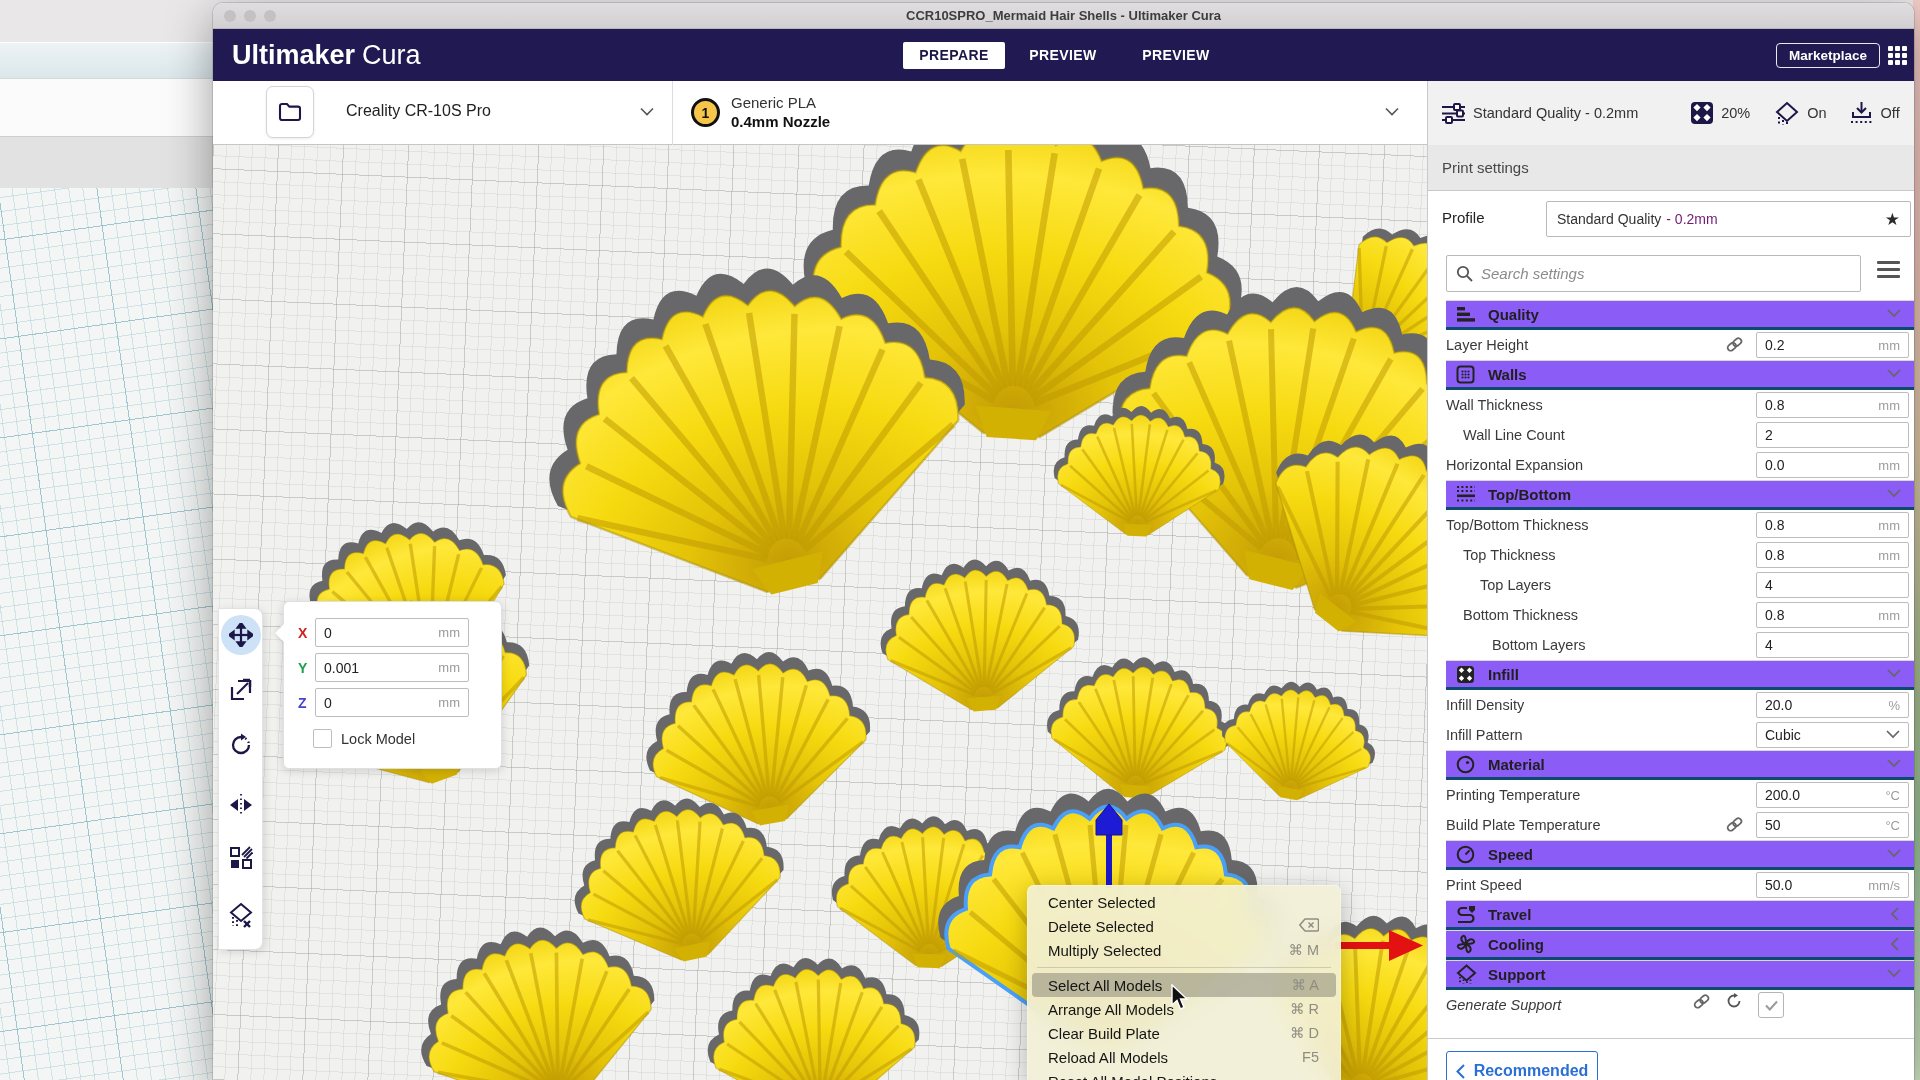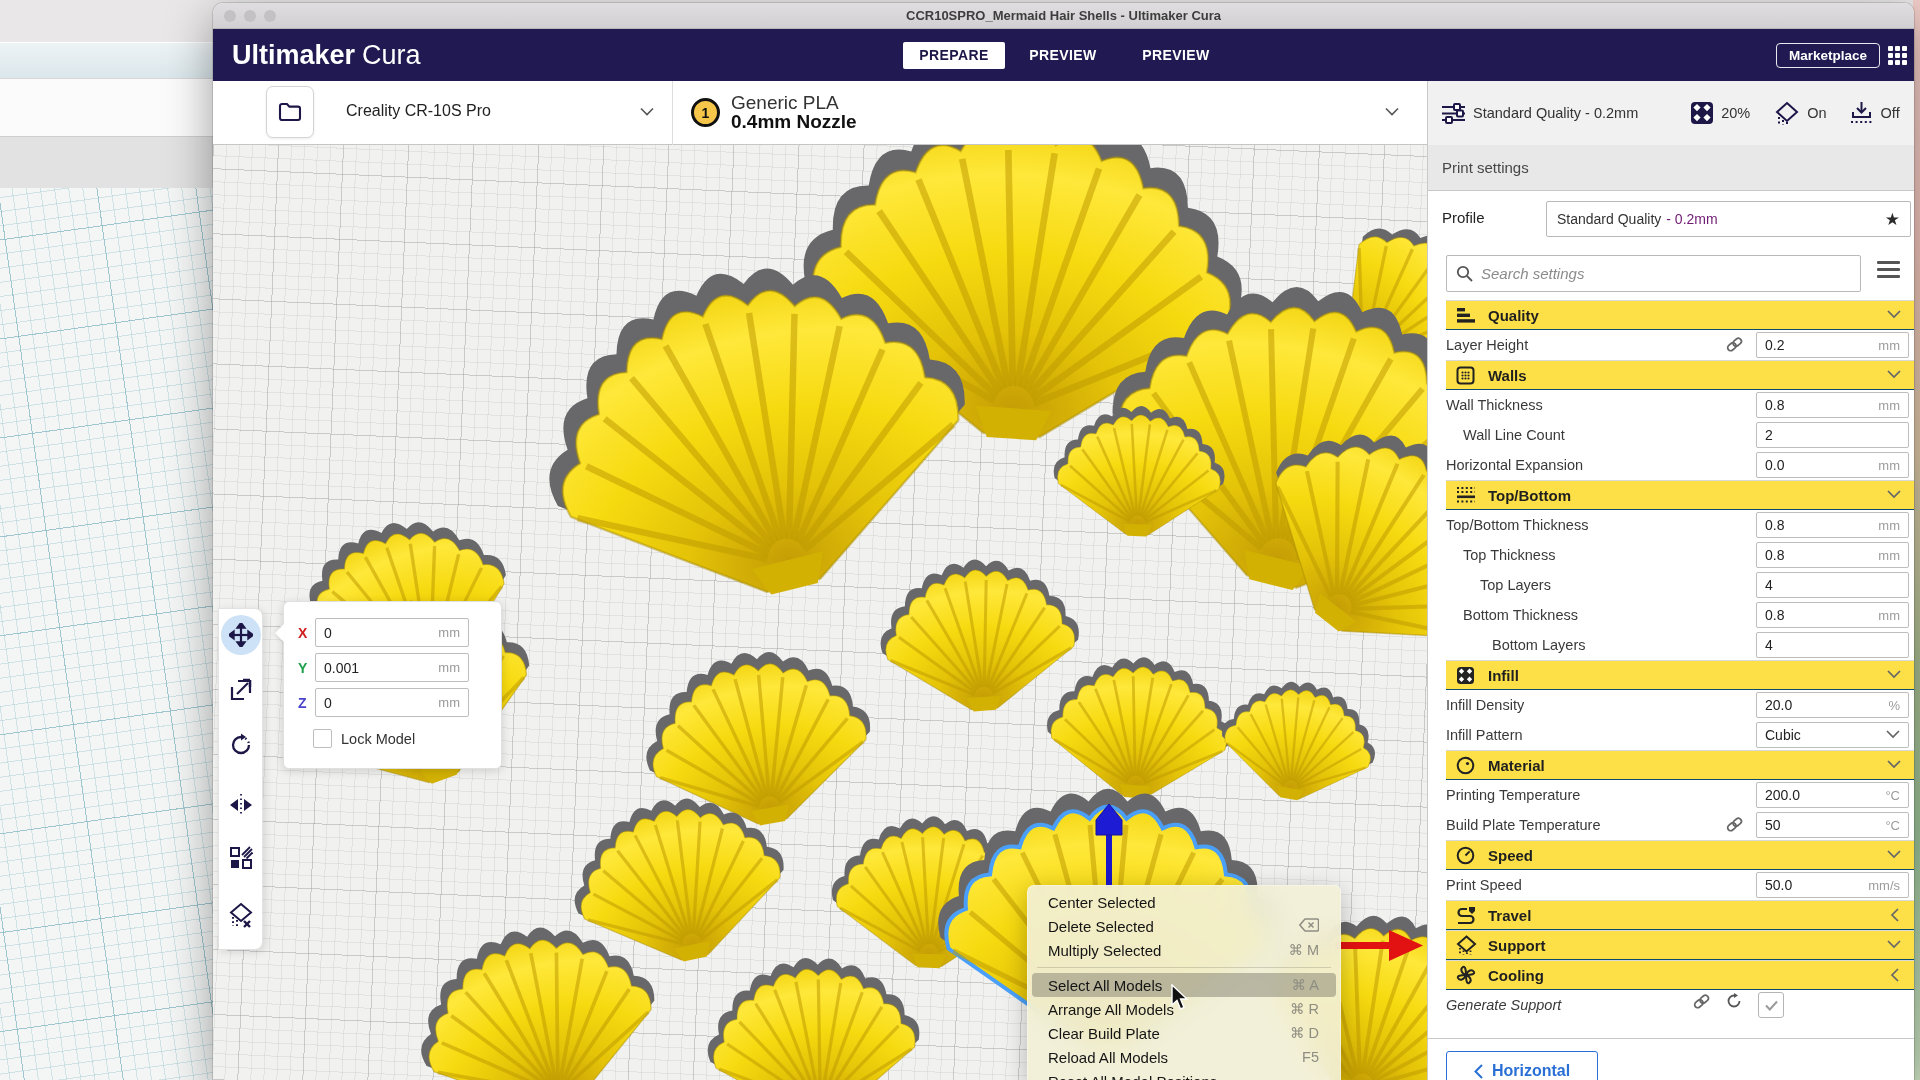--- a/index.html
+++ b/index.html
@@ -54,21 +54,21 @@
     border:1px solid #d4d4d4; border-radius:7px; display:flex; align-items:center; justify-content:center;
     box-shadow:0 1px 3px rgba(0,0,0,.08); }
   .printer-sec { position:absolute; left:107px; top:0; width:353px; height:64px; border-right:1px solid #ddd; }
   .printer-sec .name { position:absolute; left:26px; top:21px; font-size:16px; color:#222; }
   .chev { stroke:#555; stroke-width:1.6; fill:none; }
   .printer-sec svg, .material-sec .mchev { position:absolute; top:26px; }
   .material-sec { position:absolute; left:460px; top:0; width:754px; height:64px; }
   .ext-badge { position:absolute; left:18px; top:17px; width:29px; height:29px; border-radius:50%;
     background:#f5c64a; border:3.5px solid #111; color:#111; font-size:14px; font-weight:700;
     display:flex; align-items:center; justify-content:center; }
-  .mat-text { position:absolute; left:58px; top:12px; font-size:19px; color:#333; line-height:19px; }
+  .mat-text { position:absolute; left:58px; top:12px; font-size:15px; color:#333; line-height:19px; }
   .mat-text .l2 { font-weight:700; color:#111; }
   .summary-sec { position:absolute; left:1214px; top:0; width:487px; height:64px; background:#f2f1f1;
     border-left:1px solid #c9c9c9; display:flex; align-items:center; }
   .summary-sec .s-item { display:flex; align-items:center; font-size:14.5px; color:#333; }
   .summary-sec .s-txt { margin-left:7px; }
 
   
   .viewport { position:absolute; left:0; top:142px; width:1214px; height:935px; overflow:hidden;
     background:
       repeating-linear-gradient(92.5deg, rgba(150,150,150,.32) 0 1px, transparent 1px 65px),
@@ -119,22 +119,22 @@
   .search-row { position:absolute; left:0; top:102px; width:100%; height:53px; }
   .search-box { position:absolute; left:18px; top:8px; width:415px; height:37px; border:1px solid #b9b9b9;
     border-radius:2px; display:flex; align-items:center; padding:0 9px; }
   .search-box input { border:0; outline:0; flex:1; font-size:15px; color:#333; margin-left:8px;
     font-family:"Liberation Sans",sans-serif; background:transparent; }
   .search-box input::placeholder { font-style:italic; color:#8b8b8b; }
   .hamburger { position:absolute; right:14px; top:14px; width:23px; }
   .hamburger i { display:block; height:3px; background:#555; margin-bottom:4px; border-radius:1px; }
 
   .settings-list { position:absolute; left:0; top:155px; width:100%; }
-  .cat-row { height:30px; margin-left:18px; background:#fde047; border-top:1px solid #d9d9d9;
-    border-bottom:1px solid #0c4a6e; display:flex; align-items:center; position:relative; }
+  .cat-row { height:30px; margin-left:18px; background:#8b5cf6; border-top:1px solid #d9d9d9;
+    border-bottom:3px solid #0c4a6e; display:flex; align-items:center; position:relative; }
   .cat-row .cicon { width:22px; margin-left:10px; display:flex; }
   .cat-row .clab { margin-left:10px; font-size:15px; font-weight:700; color:#1f1f1f; }
   .cat-row .cchev { position:absolute; right:13px; display:flex; }
   .set-row { height:30px; position:relative; display:flex; align-items:center; }
   .set-lab { font-size:14.5px; color:#3a3a3a; white-space:nowrap; }
   .set-row .link-ic { position:absolute; left:298px; top:7px; }
   .val-box { position:absolute; left:328px; top:2px; width:153px; height:26px; border:1px solid #bdbdbd;
     border-radius:2px; background:#fff; display:flex; align-items:center; padding:0 8px; }
   .val-box .v { flex:1; font-size:14px; color:#222; }
   .val-box .u { font-size:13px; color:#9c9c9c; }
@@ -955,55 +955,55 @@
             </span>
       <span class="clab">Travel</span>
       <span class="cchev">
               <svg width="12" height="14" viewBox="0 0 12 14">
                 <polyline points="9,1 3,7 9,13" fill="none" stroke="#666" stroke-width="1.7"></polyline>
               </svg>
             </span>
           </div>
           <div class="cat-row">
             <span class="cicon">
+              <svg width="20" height="20" viewBox="0 0 20 20">
+                <g fill="none" stroke="#222" stroke-width="2">
+                  <path d="M10 10 C5 8 4 4 7 2 C9 1 10 4 10 10"></path>
+                  <path d="M10 10 C12 5 16 4 18 7 C19 9 16 10 10 10"></path>
+                  <path d="M10 10 C15 12 16 16 13 18 C11 19 10 16 10 10"></path>
+                  <path d="M10 10 C8 15 4 16 2 13 C1 11 4 10 10 10"></path>
+                </g>
+              </svg>
+            </span>
+      <span class="clab">Cooling</span>
+      <span class="cchev">
+              <svg width="12" height="14" viewBox="0 0 12 14">
+                <polyline points="9,1 3,7 9,13" fill="none" stroke="#666" stroke-width="1.7"></polyline>
+              </svg>
+            </span>
+          </div>
+          <div class="cat-row">
+            <span class="cicon">
               <svg width="21" height="20" viewBox="0 0 21 20">
                 <path d="M10.5 1.5 L19 9 10.5 16.5 2 9 Z" fill="none" stroke="#222" stroke-width="2"></path>
                 <g stroke="#222" stroke-width="1.8" stroke-dasharray="1.6 2">
                   <line x1="4" y1="13" x2="4" y2="19.5"></line>
                   <line x1="7.5" y1="15.5" x2="7.5" y2="19.5"></line>
                   <line x1="11" y1="17.5" x2="11" y2="19.5"></line>
                   <line x1="14.5" y1="15.5" x2="14.5" y2="19.5"></line>
                 </g>
               </svg>
             </span>
       <span class="clab">Support</span>
       <span class="cchev">
               <svg width="14" height="14" viewBox="0 0 14 14">
                 <polyline points="1,3 7,9 13,3" fill="none" stroke="#666" stroke-width="1.7"></polyline>
               </svg>
             </span>
           </div>
-          <div class="cat-row">
-            <span class="cicon">
-              <svg width="20" height="20" viewBox="0 0 20 20">
-                <g fill="none" stroke="#222" stroke-width="2">
-                  <path d="M10 10 C5 8 4 4 7 2 C9 1 10 4 10 10"></path>
-                  <path d="M10 10 C12 5 16 4 18 7 C19 9 16 10 10 10"></path>
-                  <path d="M10 10 C15 12 16 16 13 18 C11 19 10 16 10 10"></path>
-                  <path d="M10 10 C8 15 4 16 2 13 C1 11 4 10 10 10"></path>
-                </g>
-              </svg>
-            </span>
-      <span class="clab">Cooling</span>
-      <span class="cchev">
-              <svg width="12" height="14" viewBox="0 0 12 14">
-                <polyline points="9,1 3,7 9,13" fill="none" stroke="#666" stroke-width="1.7"></polyline>
-              </svg>
-            </span>
-          </div>
           <div class="set-row">
             <span class="set-lab" style="margin-left:18px;font-style:italic;">Generate Support</span>
             <span class="gen-icons">
               <svg width="17" height="15" viewBox="0 0 17 15">
   <g transform="rotate(-40 8.5 7.5)" fill="none" stroke="#666" stroke-width="1.7">
     <rect x="0.5" y="4.5" width="9" height="6" rx="3"></rect>
                   <rect x="7.5" y="4.5" width="9" height="6" rx="3"></rect>
   </g>
               </svg>
               <svg width="16" height="16" viewBox="0 0 16 16">
@@ -1016,21 +1016,21 @@
                 <polyline points="1,5.5 4.8,9.5 12,1.5" fill="none" stroke="#9a9a9a" stroke-width="2"></polyline>
               </svg>
             </span>
           </div>
         </div>
       <div class="panel-bottom-line"></div>
       <div class="rec-btn">
         <svg width="9" height="15" viewBox="0 0 9 15">
             <polyline points="8,1 1.5,7.5 8,14" fill="none" stroke="#2a6fd6" stroke-width="2"></polyline>
           </svg>
-        <span>Horizontal</span>
+        <span>Recommended</span>
       </div>
     </div>
 
     <div class="ctx-menu">
         <div class="ctx-item">
           <span>Center Selected</span>
     <span class="sc"></span>
         </div>
         <div class="ctx-item">
           <span>Delete Selected</span>

